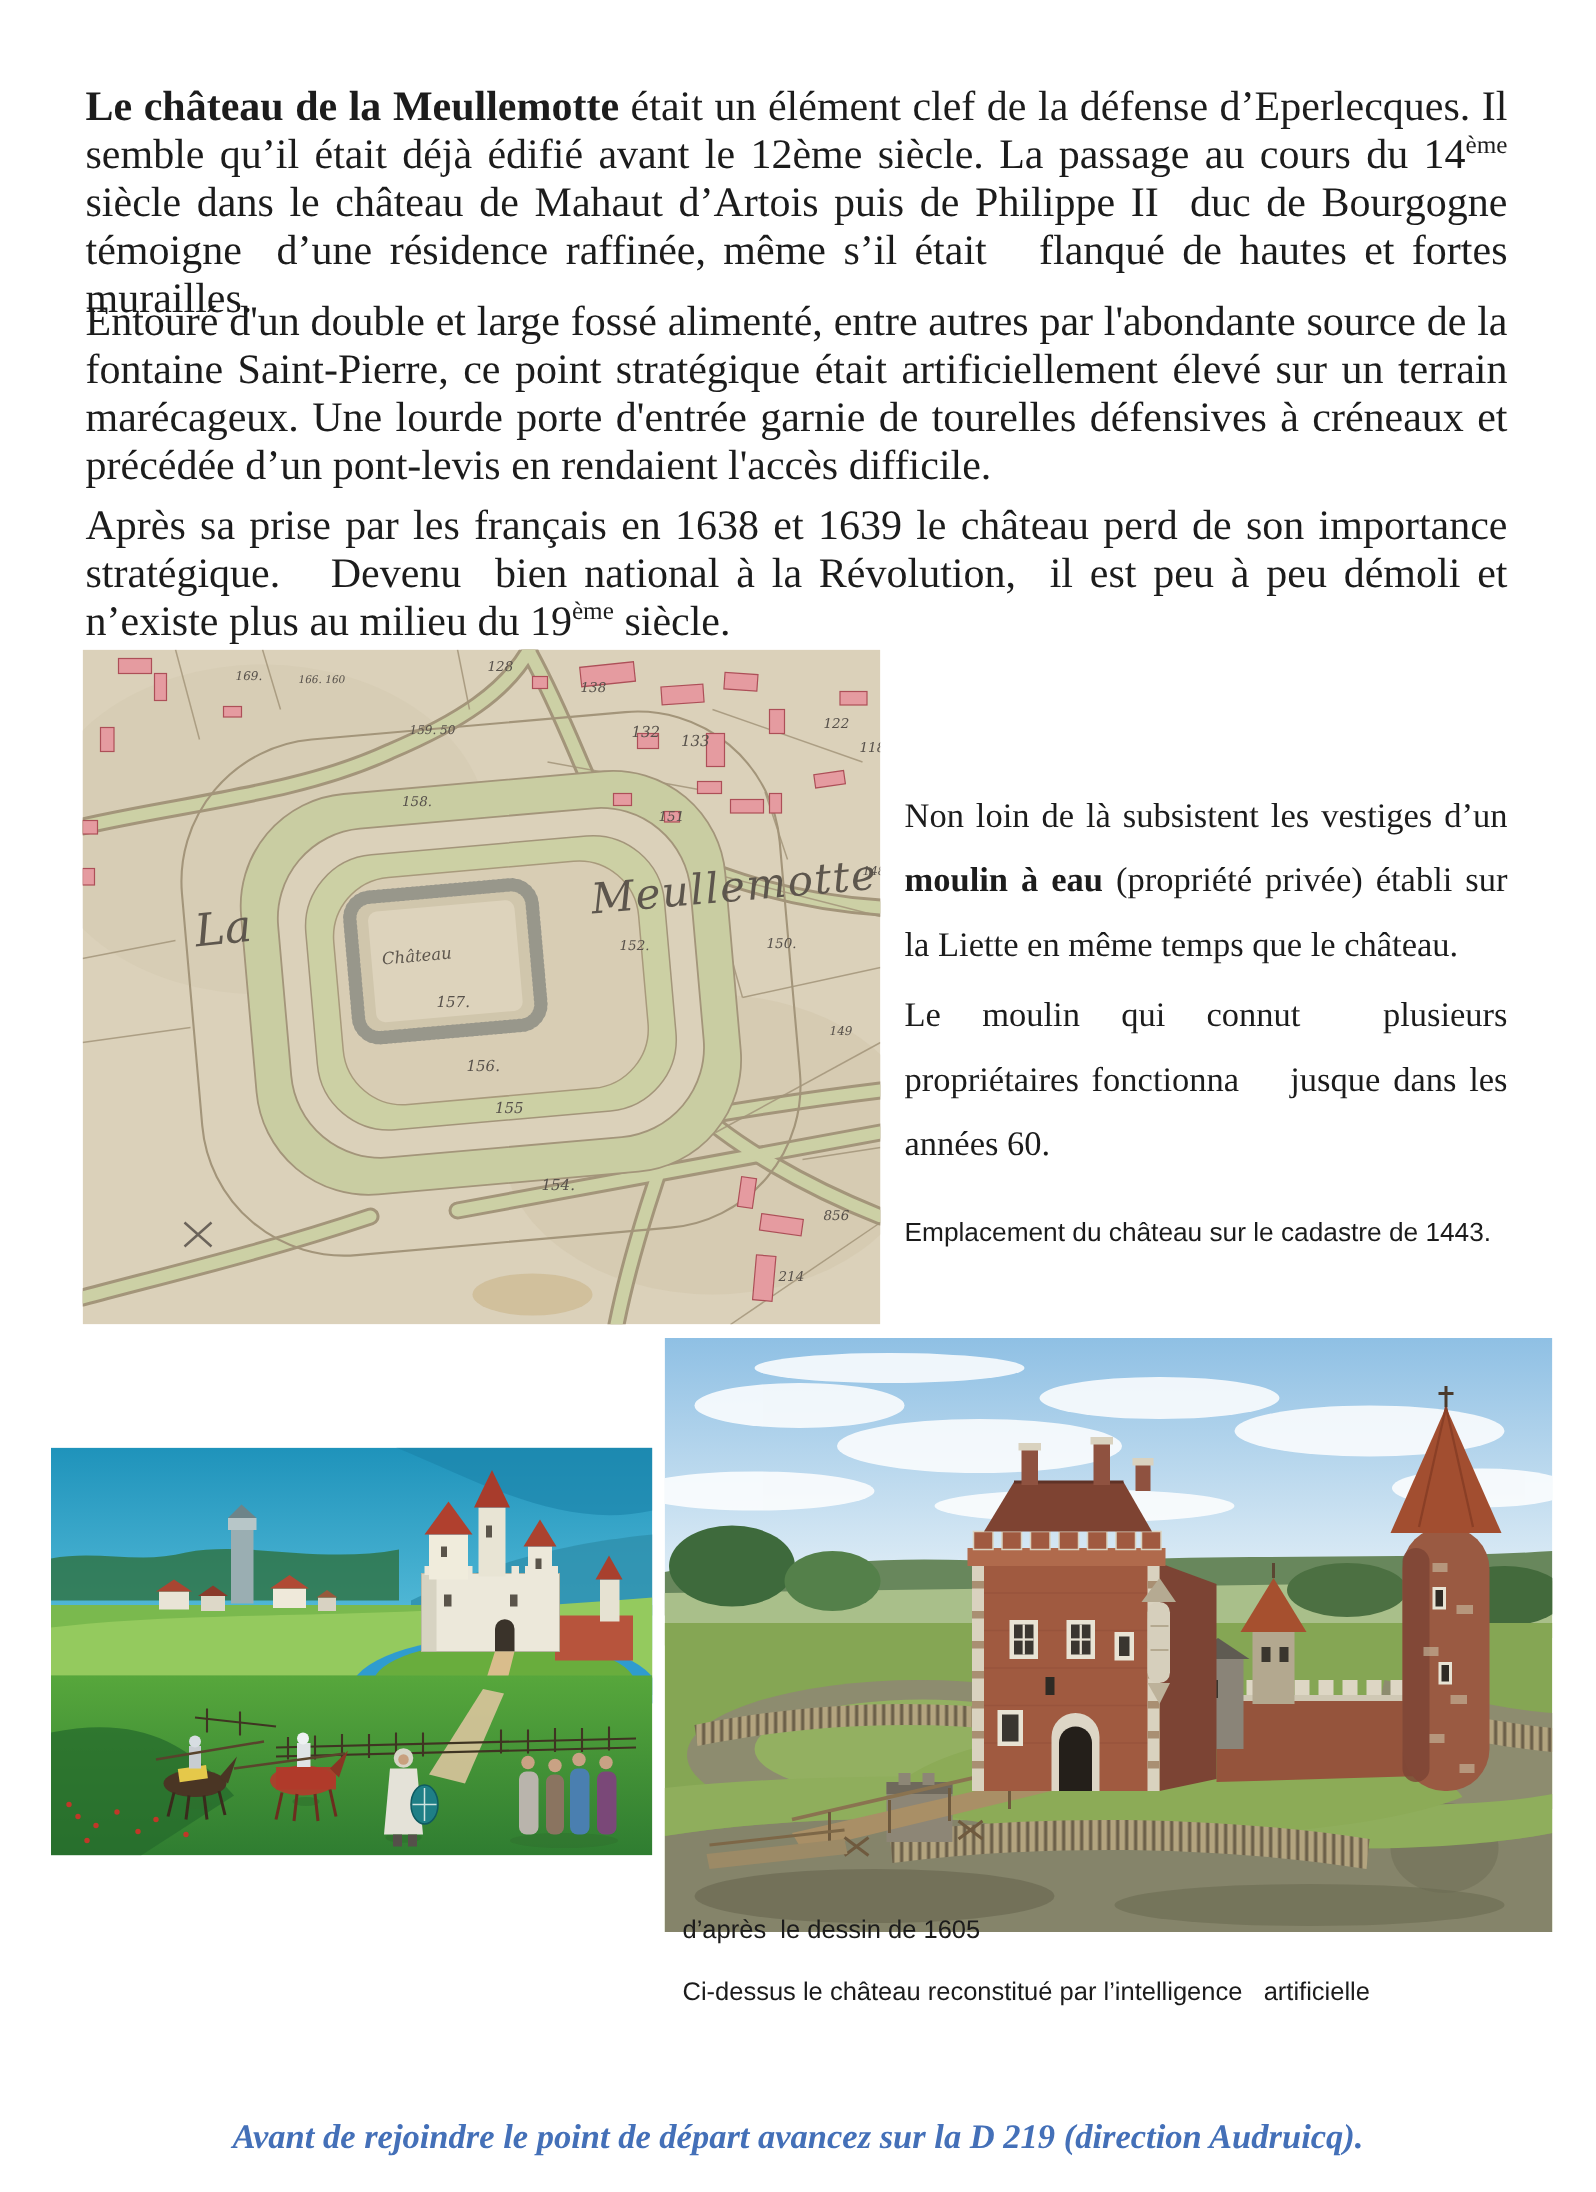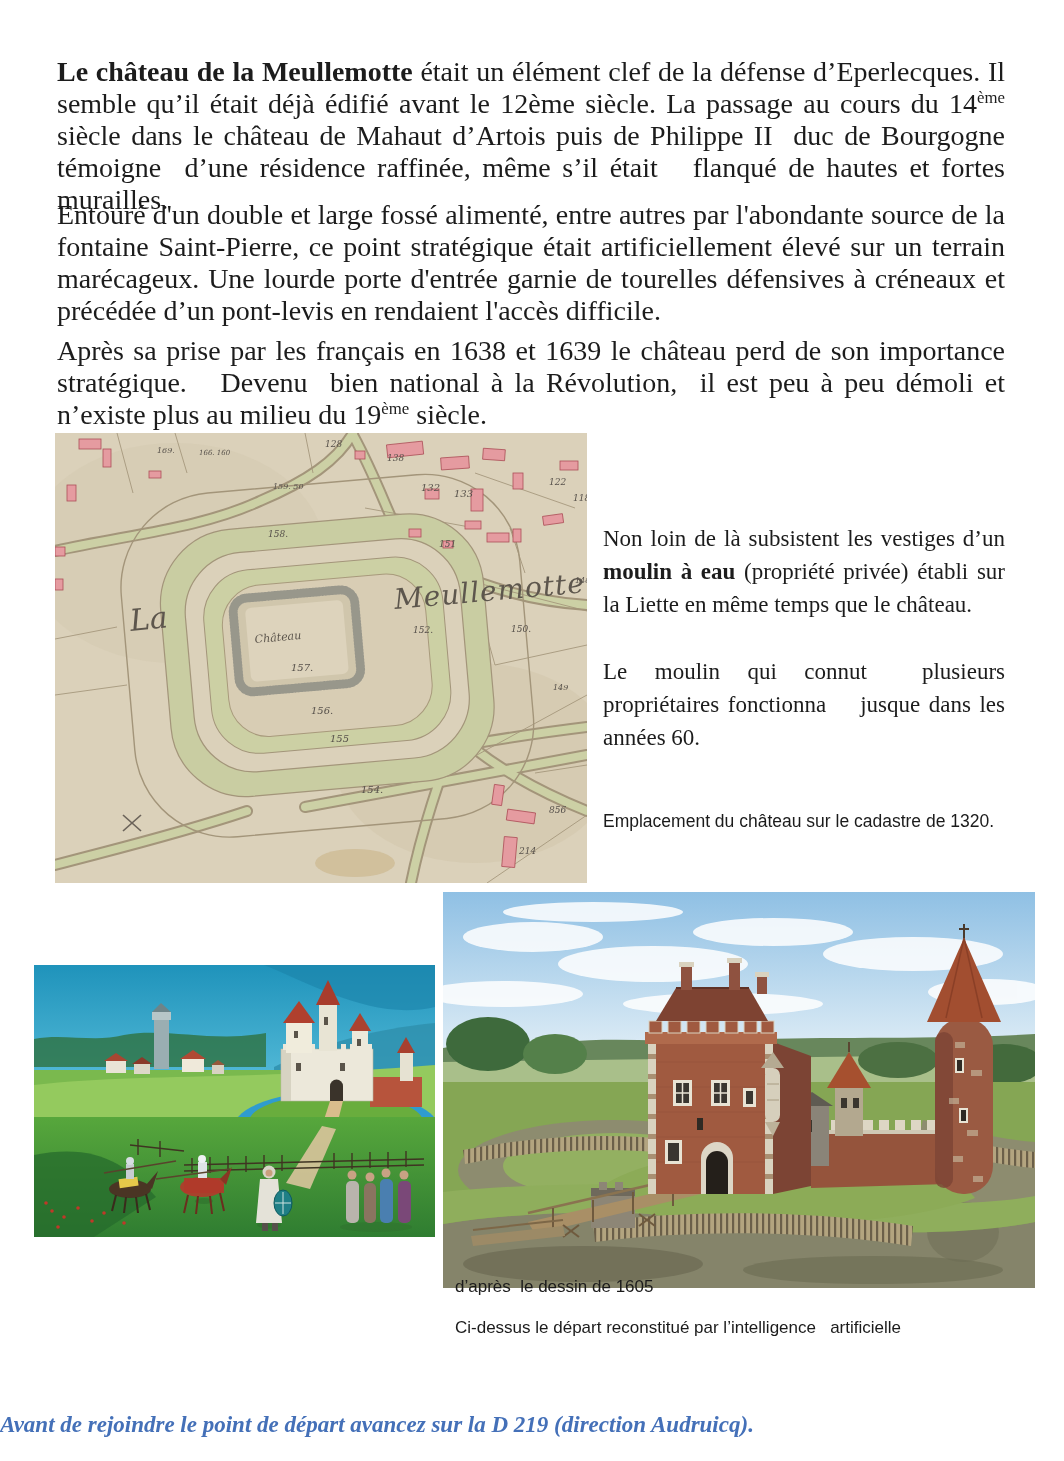--- a/index.html
+++ b/index.html
@@ -7,29 +7,29 @@
     width:1064px;height:1461px;position:relative;background:#ffffff;
     font-family:"Liberation Serif", serif;color:#1c1c1c;overflow:hidden;
   }
   .para{
     position:absolute;left:57px;width:948px;margin:0;
     font-size:28px;line-height:32px;text-align:justify;white-space:pre-wrap;
   }
   .para sup{font-size:0.60em;line-height:0;vertical-align:super;}
   .side-para{
     position:absolute;left:603px;width:402px;margin:0;
-    font-size:23px;line-height:33px;text-align:justify;white-space:pre-wrap;
+    font-size:23px;line-height:43px;text-align:justify;white-space:pre-wrap;
   }
   .caption-sans{
     position:absolute;font-family:"Liberation Sans", sans-serif;
     font-size:17.5px;color:#1b1b1b;white-space:pre-wrap;
   }
   .figure{position:absolute;overflow:hidden;}
   .footer{
-    position:absolute;left:0;top:1412px;width:100%;
+    position:absolute;left:0;top:1412px;width:100%;text-align:center;
     font-size:23px;font-weight:bold;font-style:italic;color:#4470b8;
   }
   svg{display:block;}
   .map-num{font-family:"DejaVu Serif", serif;font-style:italic;fill:#57514b;}
   .map-script{font-family:"DejaVu Serif", serif;font-style:italic;fill:#5d564d;}
 </style>
 </head>
 <body>
 
 <p class="para" style="top:56px"><span style="font-weight: bold;">Le château de la Meullemotte</span><span> était un élément clef de la défense d’Eperlecques. Il semble qu’il était déjà édifié avant le 12ème siècle. La passage au cours du 14</span><sup>ème</sup><span> siècle dans le château de Mahaut d’Artois puis de Philippe II  duc de Bourgogne témoigne  d’une résidence raffinée, même s’il était   flanqué de hautes et fortes murailles.</span></p>
@@ -150,21 +150,21 @@
         <text x="306" y="360" font-size="10">154.</text>
         <text x="498" y="257" font-size="8">149</text>
         <text x="494" y="380" font-size="9">856</text>
         <text x="464" y="421" font-size="9">214</text>
       </g>
 </svg>
 </div>
 
 <p class="side-para" style="top:522px"><span>Non loin de là subsistent les vestiges d’un </span><span style="font-weight: bold;">moulin à eau</span><span> (propriété privée) établi sur la Liette en même temps que le château.</span></p>
 <p class="side-para" style="top:655px"><span>Le moulin qui connut  plusieurs propriétaires fonctionna    jusque dans les années 60.</span></p>
-<div class="caption-sans" style="left:603px;top:811px">Emplacement du château sur le cadastre de 1320.</div>
+<div class="caption-sans" style="left:603px;top:811px">Emplacement du château sur le cadastre de 1443.</div>
 
 <div class="figure" style="left:34px;top:965px;width:401px;height:272px">
 <svg width="401" height="272" viewBox="0 0 401 272">
   <defs>
     <linearGradient id="psky" x1="0" y1="0" x2="0" y2="1">
       <stop offset="0" stop-color="#1f93bb"></stop>
           <stop offset="1" stop-color="#5cc0dc"></stop>
     </linearGradient>
     <linearGradient id="pgrass" x1="0" y1="0" x2="0" y2="1">
       <stop offset="0" stop-color="#57a73c"></stop>
@@ -504,15 +504,15 @@
     <line x1="521" y1="46" x2="521" y2="32" stroke="#4a3a2c" stroke-width="2"></line>
     <line x1="516" y1="37" x2="526" y2="37" stroke="#4a3a2c" stroke-width="2"></line>
     <rect x="512" y="166" width="9" height="15" fill="#e8e3d4"></rect>
         <rect x="514" y="168" width="5" height="11" fill="#2e2a24"></rect>
     <rect x="516" y="216" width="9" height="15" fill="#e8e3d4"></rect>
         <rect x="518" y="218" width="5" height="11" fill="#2e2a24"></rect>
   </g>
 </svg>
 </div>
 
-<div class="caption-sans" style="left:455px;top:1318px;font-size:17px">Ci-dessus le départ reconstitué par l’intelligence   artificielle</div>
+<div class="caption-sans" style="left:455px;top:1318px;font-size:17px">Ci-dessus le château reconstitué par l’intelligence   artificielle</div>
 <div class="caption-sans" style="left:455px;top:1277px;font-size:17px">d’après  le dessin de 1605</div>
 <div class="footer">Avant de rejoindre le point de départ avancez sur la D 219 (direction Audruicq).</div>
 
 </body></html>

